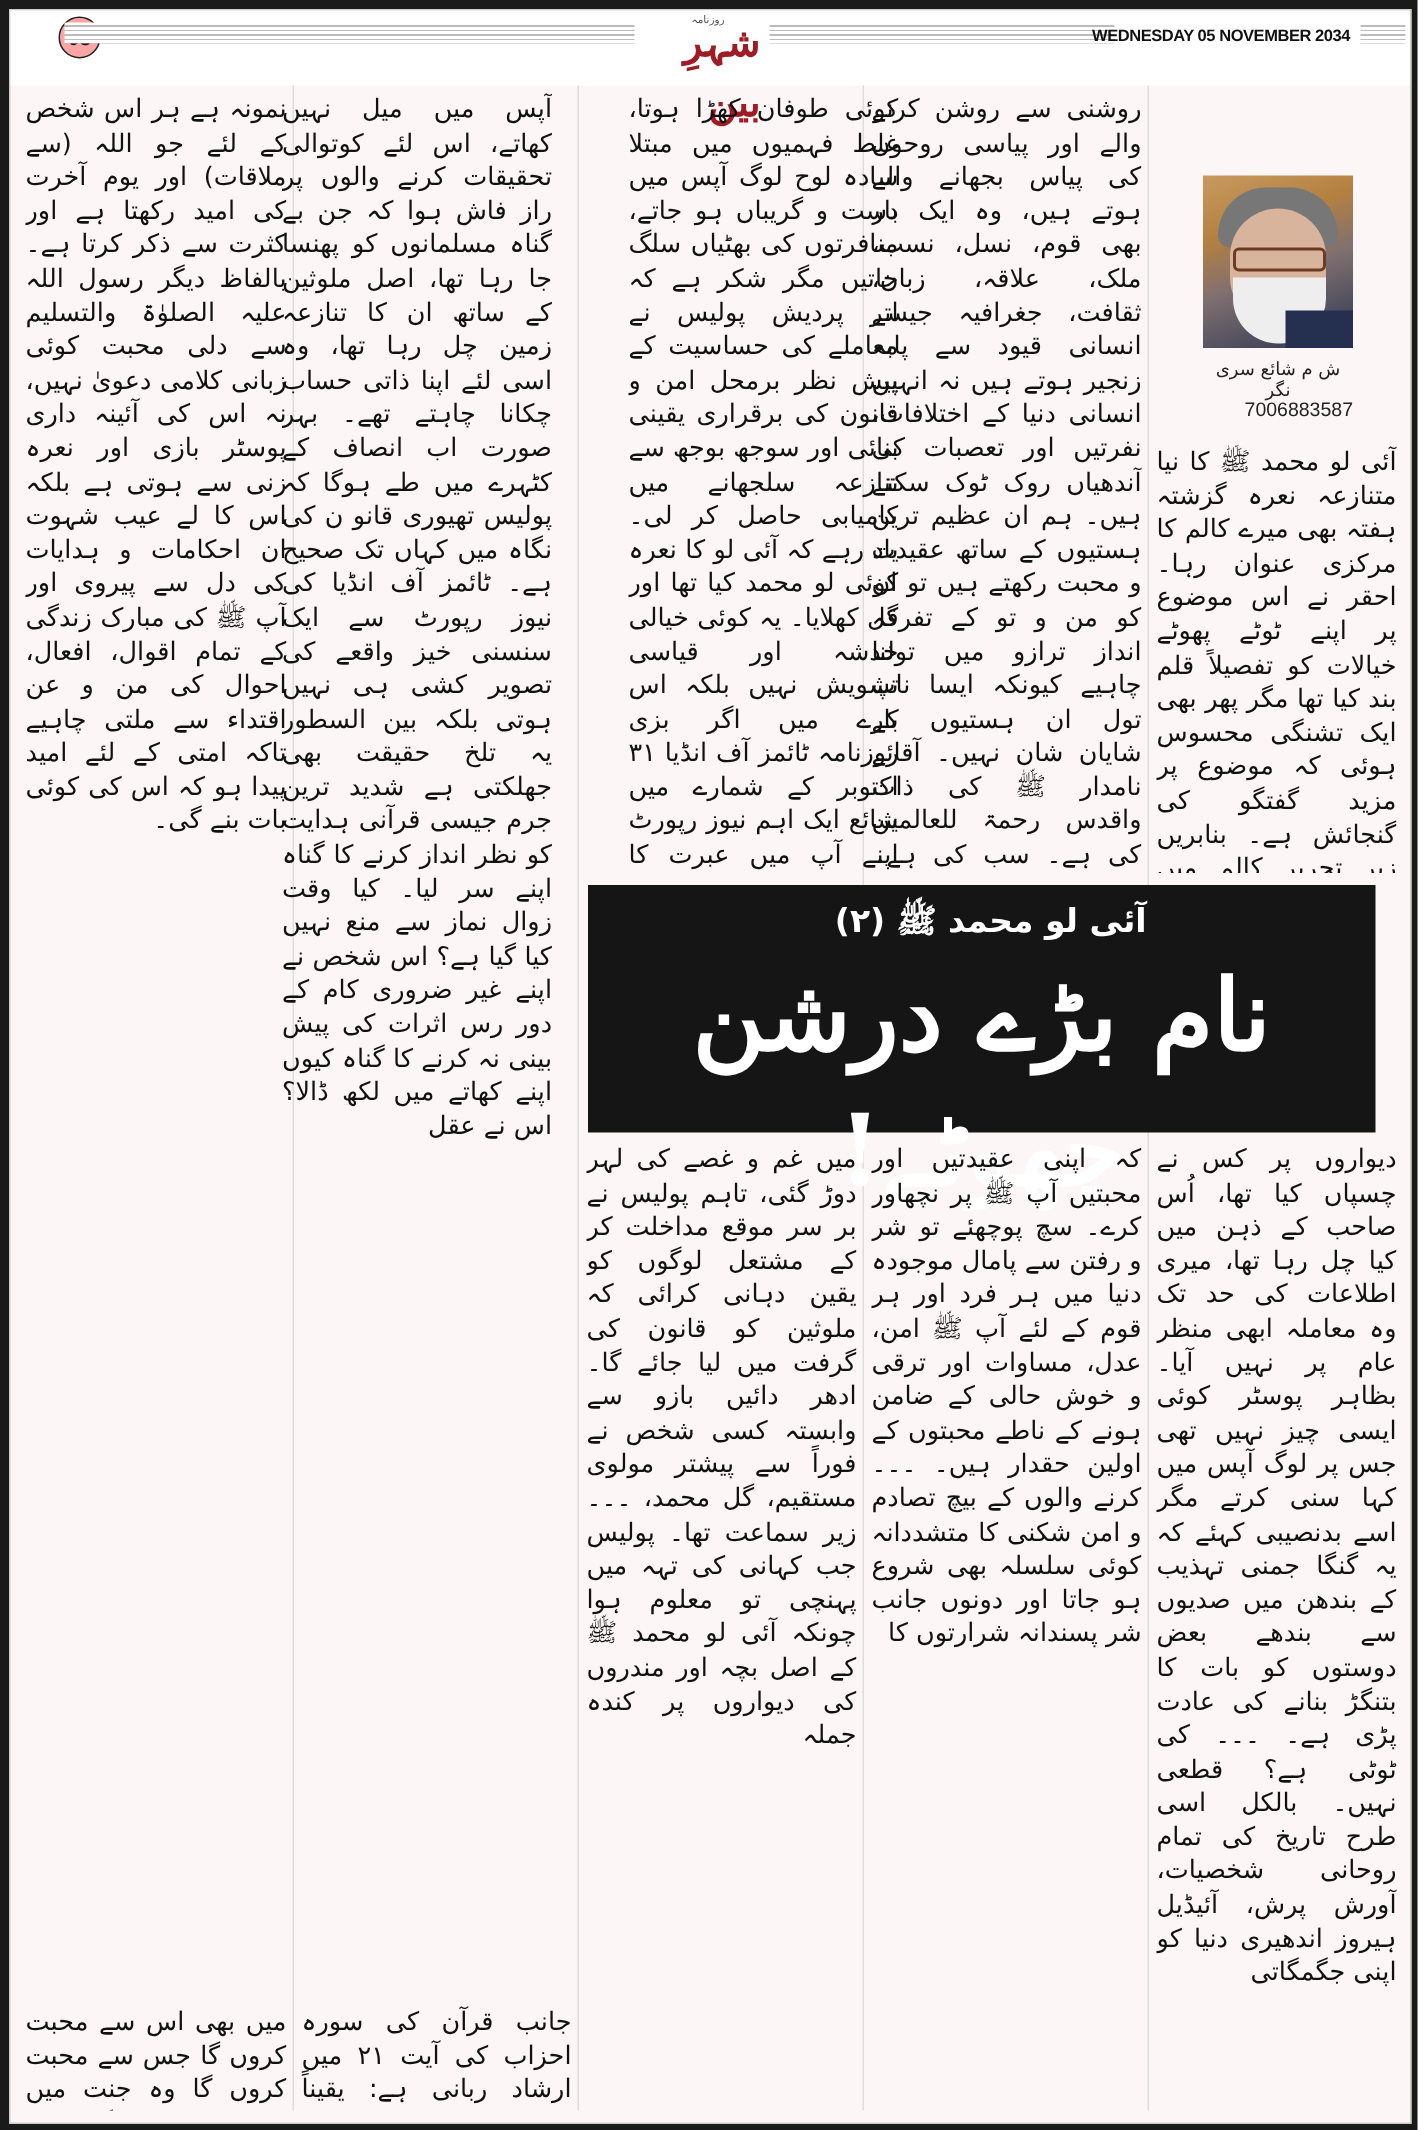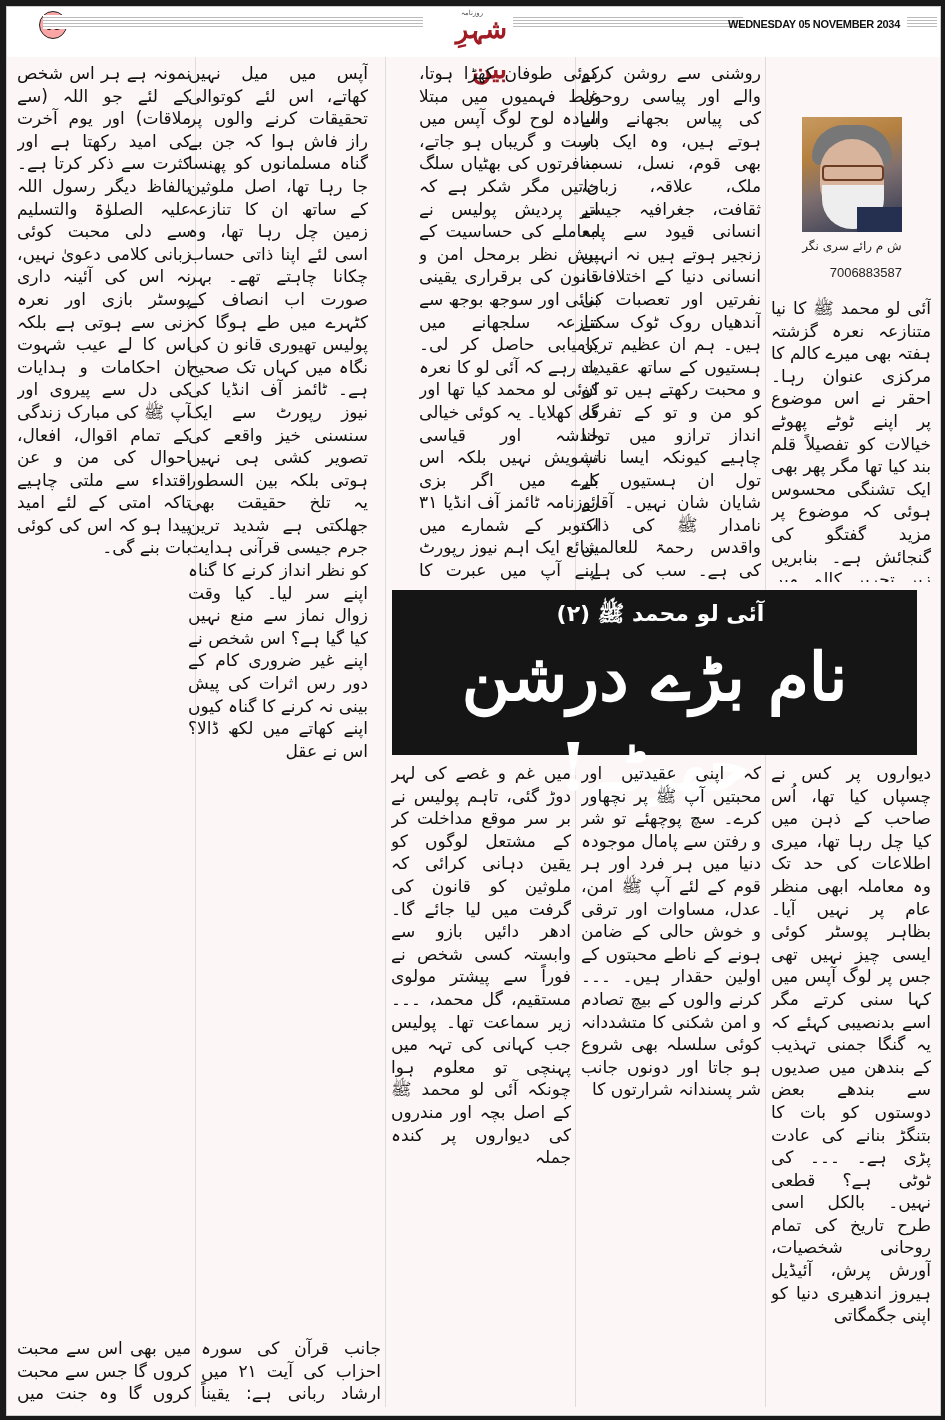--- a/index.html
+++ b/index.html
@@ -47,21 +47,21 @@
   <div class="rule" style="left:568px"></div>
   <div class="rule" style="left:758px"></div>
 
   <div class="portrait">
     <div class="hair"></div>
       <div class="face"></div>
       <div class="glasses"></div>
       <div class="beard"></div>
       <div class="coat"></div>
   </div>
-  <div class="byline">ش م رائے سری نگر</div>
+  <div class="byline">ش م شائع سری نگر</div>
   <div class="phone">7006883587</div>
 
   <div class="col" style="left:764px;top:290px;width:160px;height:285px;">
     <p>آئی لو محمد ﷺ کا نیا متنازعہ نعرہ گزشتہ ہفتہ بھی میرے کالم کا مرکزی عنوان رہا۔ احقر نے اس موضوع پر اپنے ٹوٹے پھوٹے خیالات کو تفصیلاً قلم بند کیا تھا مگر پھر بھی ایک تشنگی محسوس ہوئی کہ موضوع پر مزید گفتگو کی گنجائش ہے۔ بنابریں زیر تحریر کالم میں توضیحاً اپنے کچھ محسوسات سپرد قلم کر رہا ہوں۔ جیسا کہ ہمارے علم میں ہے کہ آئی لو محمد ﷺ کا پوسٹر اسال عید میلاد کے موقع پر اتر پردیش کی عوامی زبان میں ۱۲ ربیع الاول کے نام سے بھی پکارا جاتا ہے کے عین موقع پر صوبے کی کئی مسلم علاقوں میں دیکھا گیا۔ پوسٹر پہلی بار بریلی کے</p>
   </div>
   <div class="col" style="left:574px;top:55px;width:180px;height:520px;">
     <p>روشنی سے روشن کرنے والے اور پیاسی روحوں کی پیاس بجھانے والے ہوتے ہیں، وہ ایک بار بھی قوم، نسل، نسب، ملک، علاقہ، زبان، ثقافت، جغرافیہ جیسے انسانی قیود سے پابہ زنجیر ہوتے ہیں نہ انہیں انسانی دنیا کے اختلافات، نفرتیں اور تعصبات کی آندھیاں روک ٹوک سکتے ہیں۔ ہم ان عظیم ترین ہستیوں کے ساتھ عقیدت و محبت رکھتے ہیں تو ان کو من و تو کے تفرقہ انداز ترازو میں تولنا چاہیے کیونکہ ایسا ناپ تول ان ہستیوں کے شایان شان نہیں۔ آقائے نامدار ﷺ کی ذات واقدس رحمۃ للعالمین کی ہے۔ سب کی ہے۔ سب ان کے ہیں۔ مسلمانوں کو آسمان سے کوئی کافی رائے کا نوشتہ نازل نہیں کیا ہے کہ وہ آپ ﷺ کو صرف اپنا ہی ہند ہشتیں، سوچیں۔ اسلام سے ناآشنائی کی دلیل ہے۔ آپ ﷺ پوری نوع انسانیت کے مشترکہ اثاثہ ہیں۔ سب کی یکساں ملکیت ہیں۔ ہر فرد اور ہر قوم آپ ﷺ کے تئیں یہ دائمی حق حاصل کرتا ہے</p>
   </div>
   <div class="col" style="left:384px;top:55px;width:180px;height:520px;margin-left:28px;">
     <p>کوئی طوفان کھڑا ہوتا، غلط فہمیوں میں مبتلا سادہ لوح لوگ آپس میں دست و گریباں ہو جاتے، منافرتوں کی بھٹیاں سلگ جاتیں مگر شکر ہے کہ اتر پردیش پولیس نے معاملے کی حساسیت کے پیش نظر برمحل امن و قانون کی برقراری یقینی بنائی اور سوجھ بوجھ سے تنازعہ سلجھانے میں کامیابی حاصل کر لی۔ یاد رہے کہ آئی لو کا نعرہ کوئی لو محمد کیا تھا اور گل کھلایا۔ یہ کوئی خیالی خدشہ اور قیاسی تشویش نہیں بلکہ اس بارے میں اگر بزی روزنامہ ٹائمز آف انڈیا ۳۱ اکتوبر کے شمارے میں شائع ایک اہم نیوز رپورٹ اپنے آپ میں عبرت کا درس ہے۔ رپورٹ کے مطابق ۳۰ اکتوبر کو علی گڑھ کے ایس ایس پی نیرج جیدان نے پریس کو زیر خلاصہ کیا کہ حرکت کے خلاف حسب توقع مقامی ہندوؤں</p>

